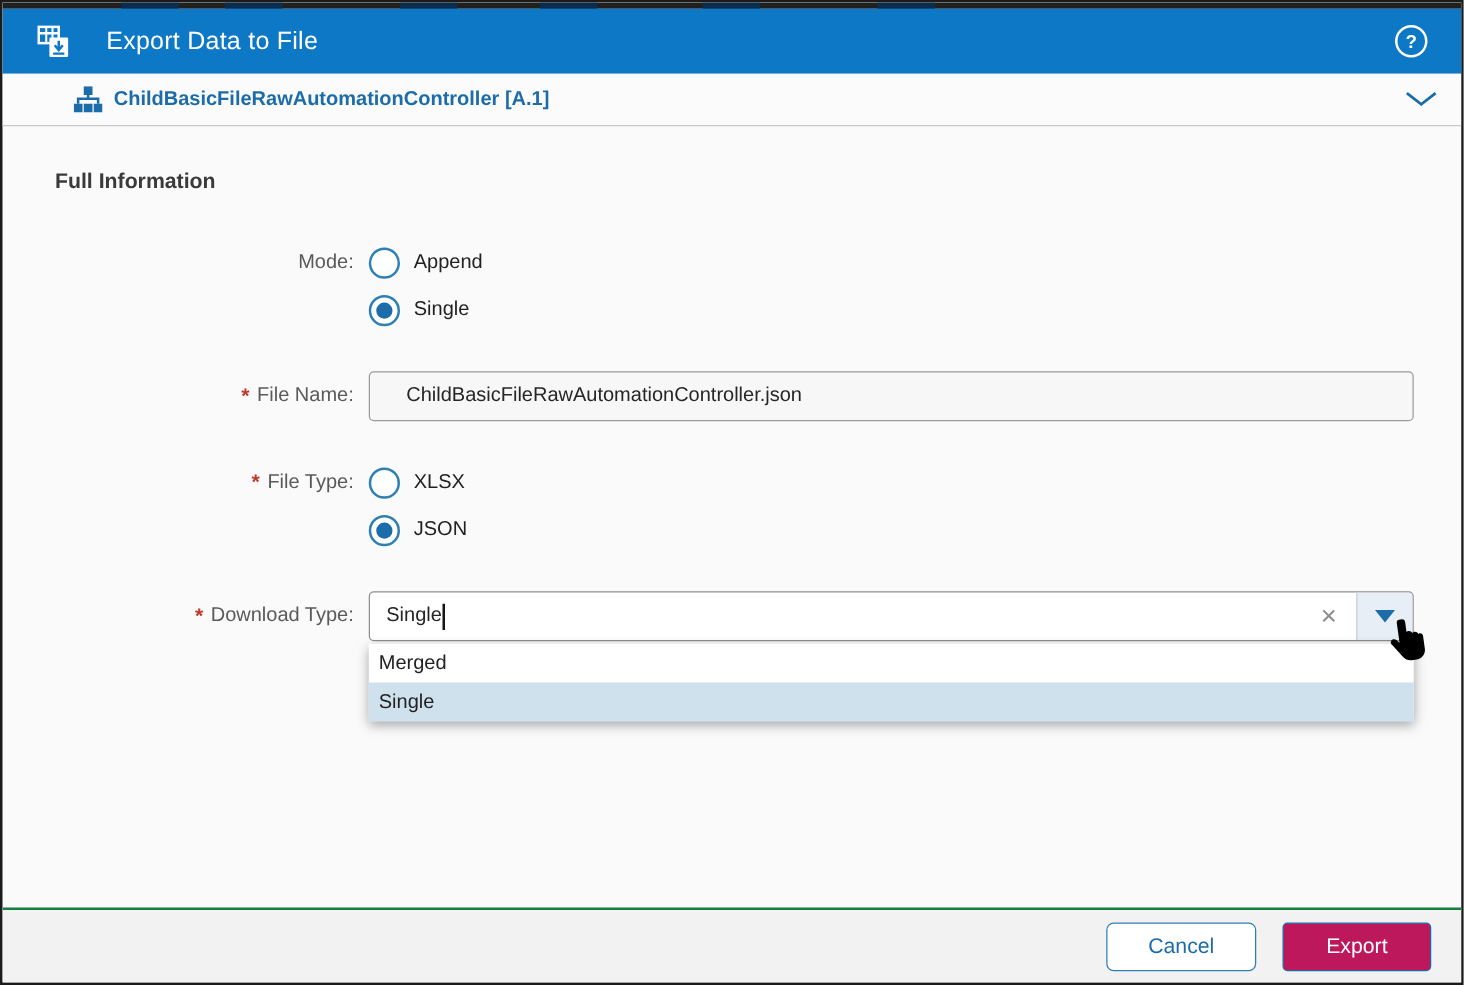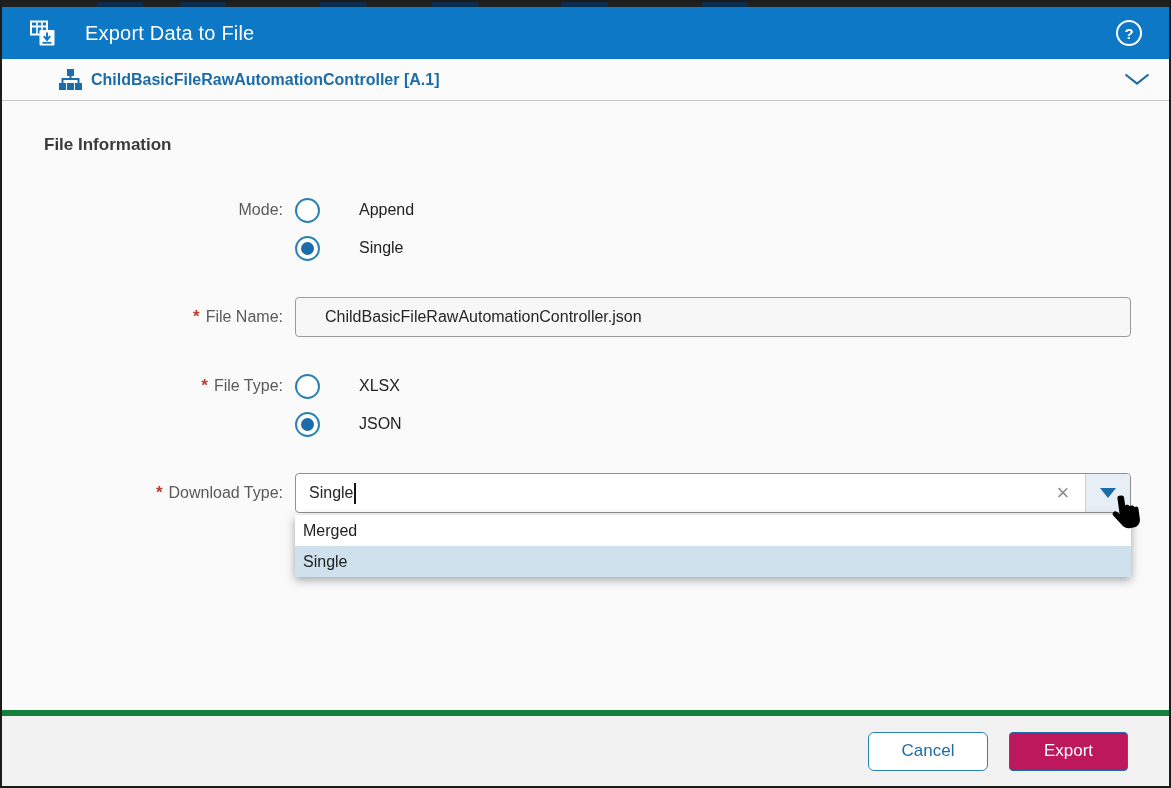--- a/index.html
+++ b/index.html
@@ -54,21 +54,21 @@
 
   
   .radio-opt{ display:flex; align-items:center; height:38px; gap:11px; cursor:pointer; width:max-content; }
   .radio{
     width:25px; height:25px; border:2px solid #2e80b4; border-radius:50%;
     background:#fff; position:relative; flex:0 0 auto;
   }
   .radio.checked::after{
     content:""; position:absolute; inset:4px; border-radius:50%; background:#1b6ca8;
   }
-  .radio-text{ font-size:16px; color:#222;margin-left:28px; }
+  .radio-text{ font-size:16px; color:#222; }
 
   
   .text-input{
     width:100%; height:40px; background:#f7f7f7; border:1px solid #9b9b9b; border-radius:4px;
     font-family:inherit; font-size:16px; color:#262626; padding:0 29px;
   }
 
   
   .combo-wrap{ position:relative; width:836px; }
   .combo{
@@ -91,23 +91,23 @@
   }
   .option{ height:31px; display:flex; align-items:center; padding-left:8px;
            font-size:16px; color:#222; cursor:pointer; }
   .option.highlighted{ background:#cfe1ed; }
 
   
   .hand-cursor{ position:absolute; left:814px; top:21px; z-index:9; pointer-events:none; }
 
   
   .footer{
-    position:absolute; left:0; right:0; bottom:0; height:76px;
-    background:#f2f2f2; border-top:6px solid #15803d;
-    display:flex; align-items:center; justify-content:flex-end; padding-right:41px; gap:21px;
+    position:absolute; left:0; right:0; bottom:0; height:60px;
+    background:#f2f2f2; border-top:2px solid #15803d;
+    display:flex; align-items:center; justify-content:flex-end; padding-right:24px; gap:21px;
   }
   .btn{ height:39px; font-family:inherit; font-size:17px; cursor:pointer; }
   .btn-cancel{ width:120px; background:#fff; color:#1b6ca8; border:1px solid #2e80b4; border-radius:6px; }
   .btn-export{ width:119px; background:#be185d; color:#fff; border:1px solid #1b6ca8; border-radius:4px; }
 </style>
 </head>
 <body>
 
 <div class="screen">
 
@@ -148,21 +148,21 @@
     </span>
     <span class="obj-name">ChildBasicFileRawAutomationController [A.1]</span>
     <span class="chev">
       <svg width="26" height="13" viewBox="0 0 26 13">
         <path d="M1.5 1.5 L13 10.5 L24.5 1.5" fill="none" stroke="#1b6ca8" stroke-width="2.2"></path>
       </svg>
     </span>
   </div>
 
   <main class="body">
-    <h2 class="section-title">File Information</h2>
+    <h2 class="section-title">Full Information</h2>
 
     <div class="form">
 
       <div class="row radios">
         <div class="lbl">
           <span class="req hide">*</span>
           <span>Mode:</span>
         </div>
         <div class="ctrl">
           <label class="radio-opt">

